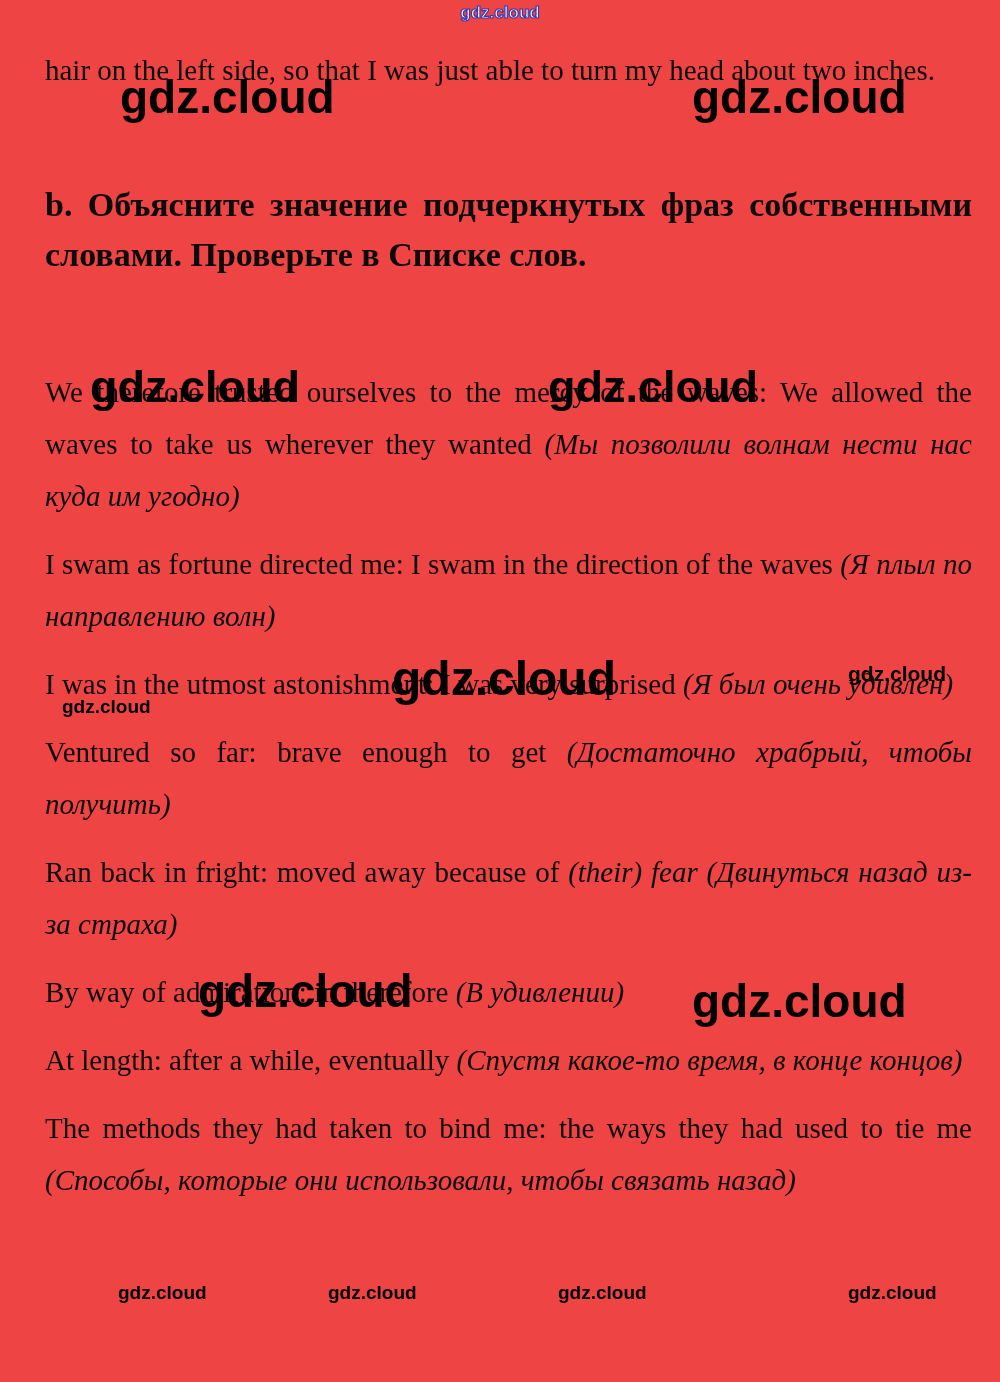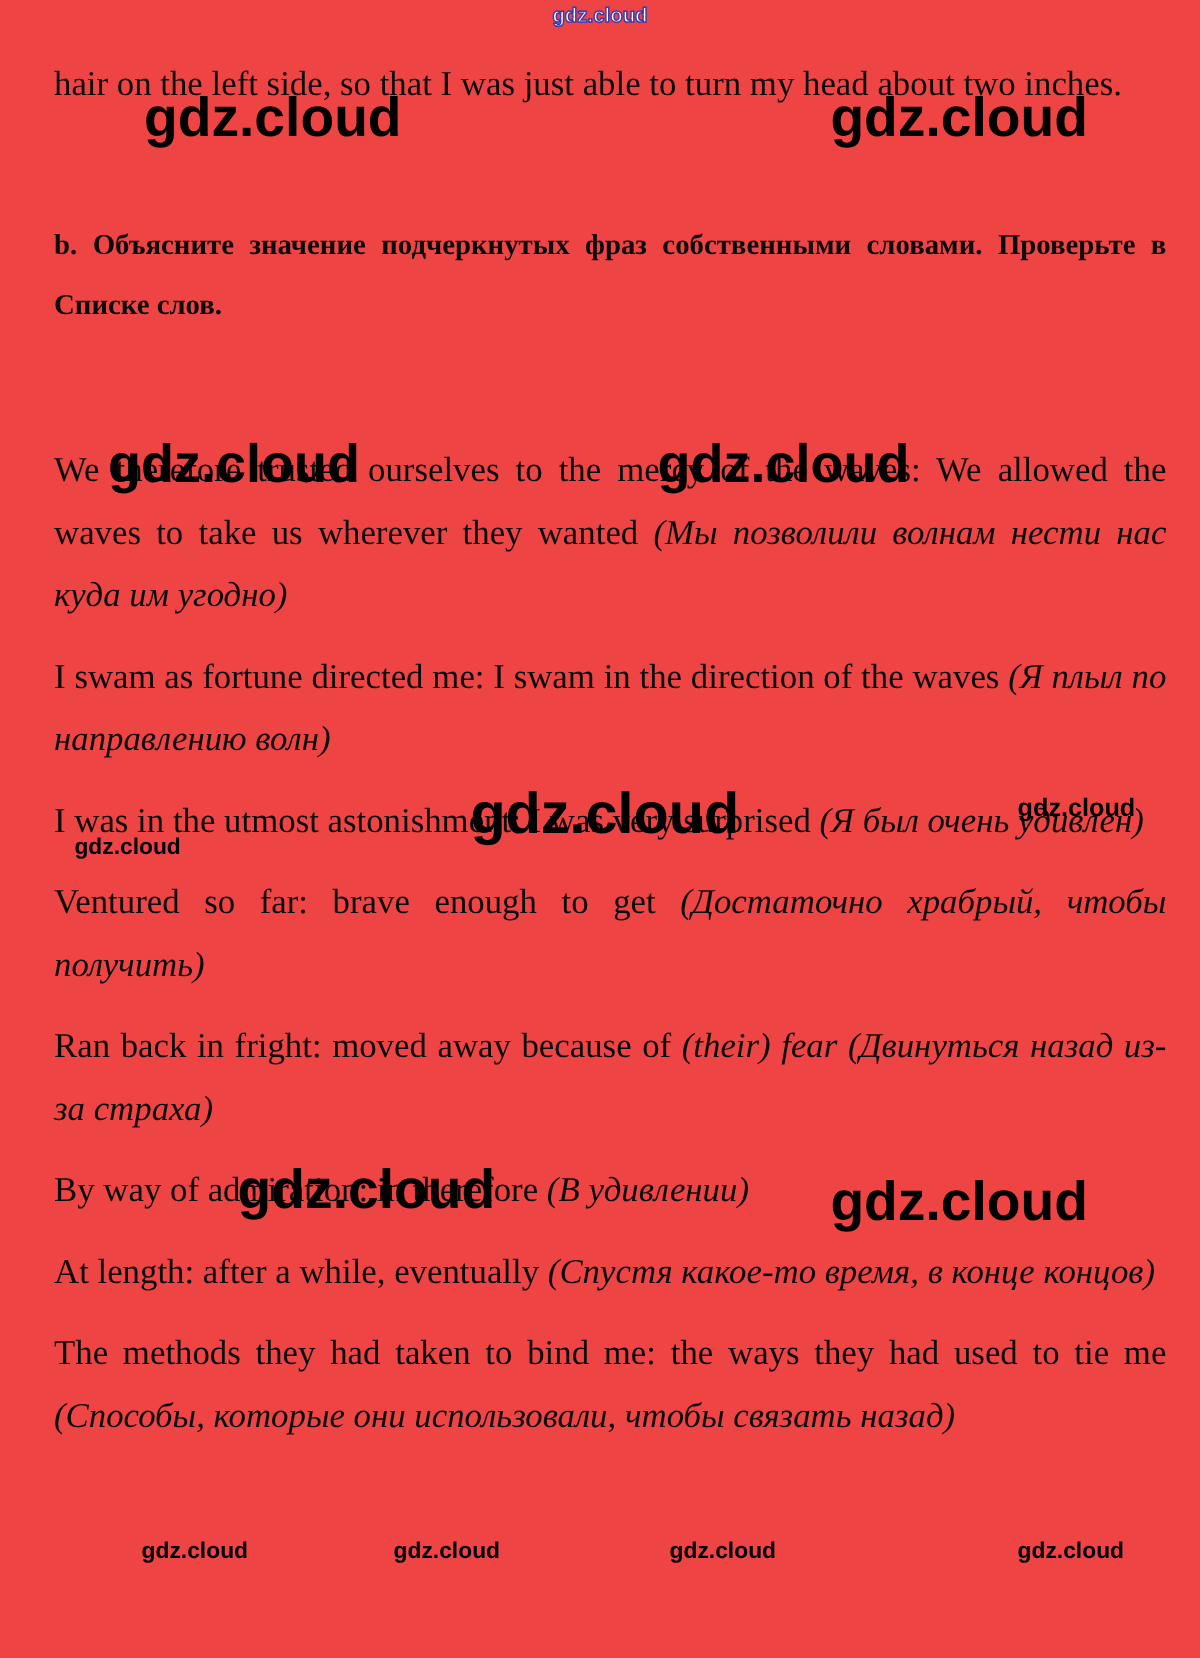--- a/index.html
+++ b/index.html
@@ -19,21 +19,21 @@
     top:0;
   }
   .intro{
     margin:44px 0 0 0;
     font-size:29px;
     line-height:52px;
     text-align:justify;
   }
   .heading{
     margin:84px 0 0 0;
-    font-size:24px;
+    font-size:34px;
     line-height:50px;
     font-weight:bold;
     text-align:justify;
   }
   .entries{margin-top:86px;}
   .entry{
     margin:0 0 16px 0;
     font-size:29px;
     line-height:52px;
     text-align:justify;

